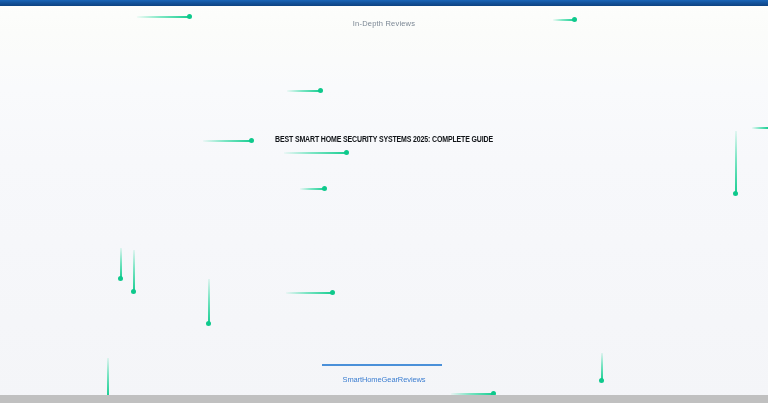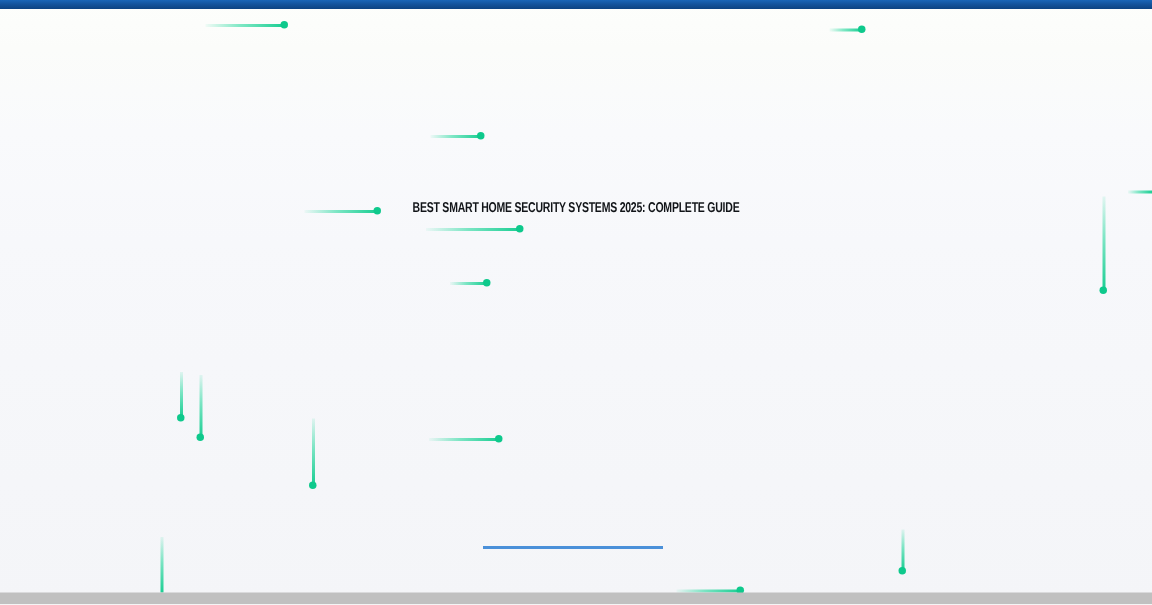--- a/index.html
+++ b/index.html
@@ -122,25 +122,27 @@
     background: #0ec98c;
   }
 </style>
 </head>
 <body>
 
 <div id="screen">
 
   <div class="topbar"></div>
 
+  <div class="kicker">In-Depth Reviews</div>
 
   <h1 class="headline">BEST SMART HOME SECURITY SYSTEMS 2025: COMPLETE GUIDE</h1>
 
   <div class="footer-rule"></div>
 
+  <div class="sitename">SmartHomeGearReviews</div>
 
   <div id="deco-layer">
       <div class="hline" style="left: 137px; top: 16px; width: 52px;"></div>
       <div class="hline" style="left: 553px; top: 19px; width: 21px;"></div>
       <div class="hline" style="left: 287px; top: 90px; width: 33px;"></div>
       <div class="hline" style="left: 752px; top: 127px; width: 16px;"></div>
       <div class="hline" style="left: 203px; top: 140px; width: 48px;"></div>
       <div class="hline" style="left: 284px; top: 152px; width: 62px;"></div>
       <div class="hline" style="left: 300px; top: 188px; width: 24px;"></div>
       <div class="hline" style="left: 286px; top: 292px; width: 46px;"></div>

